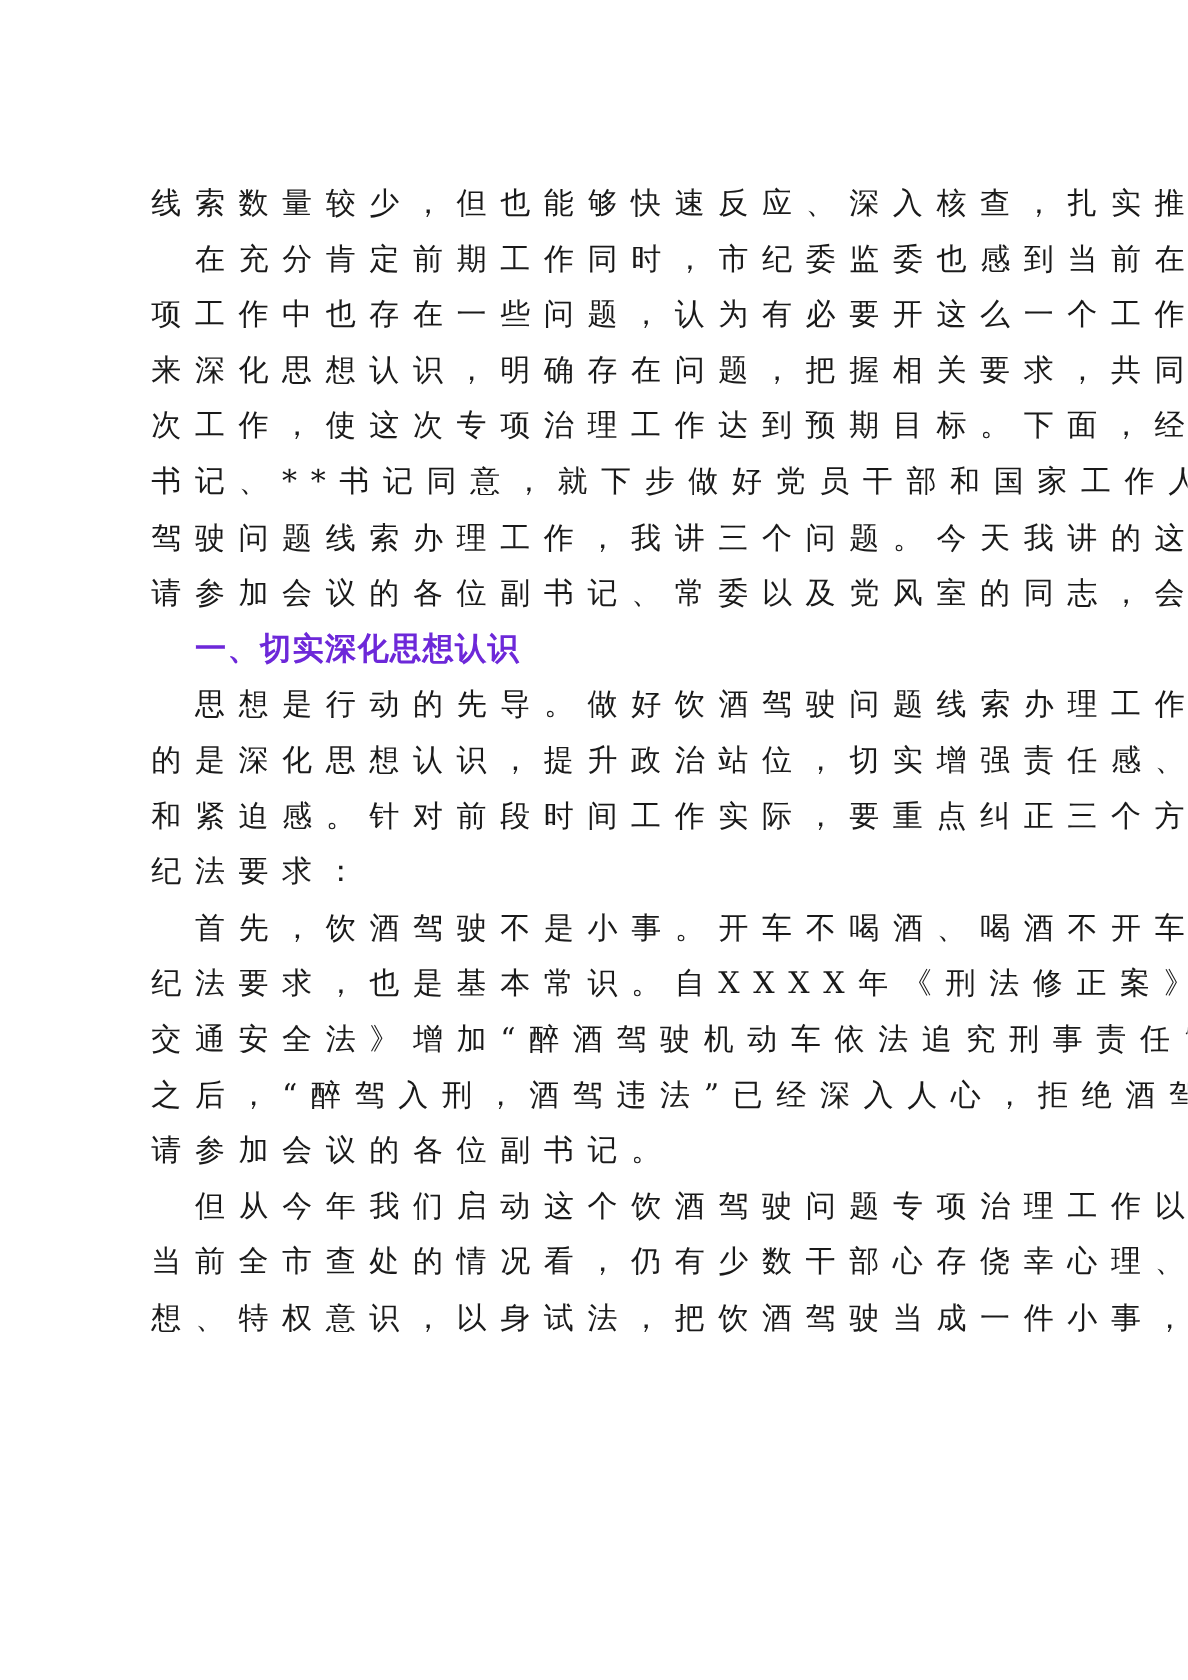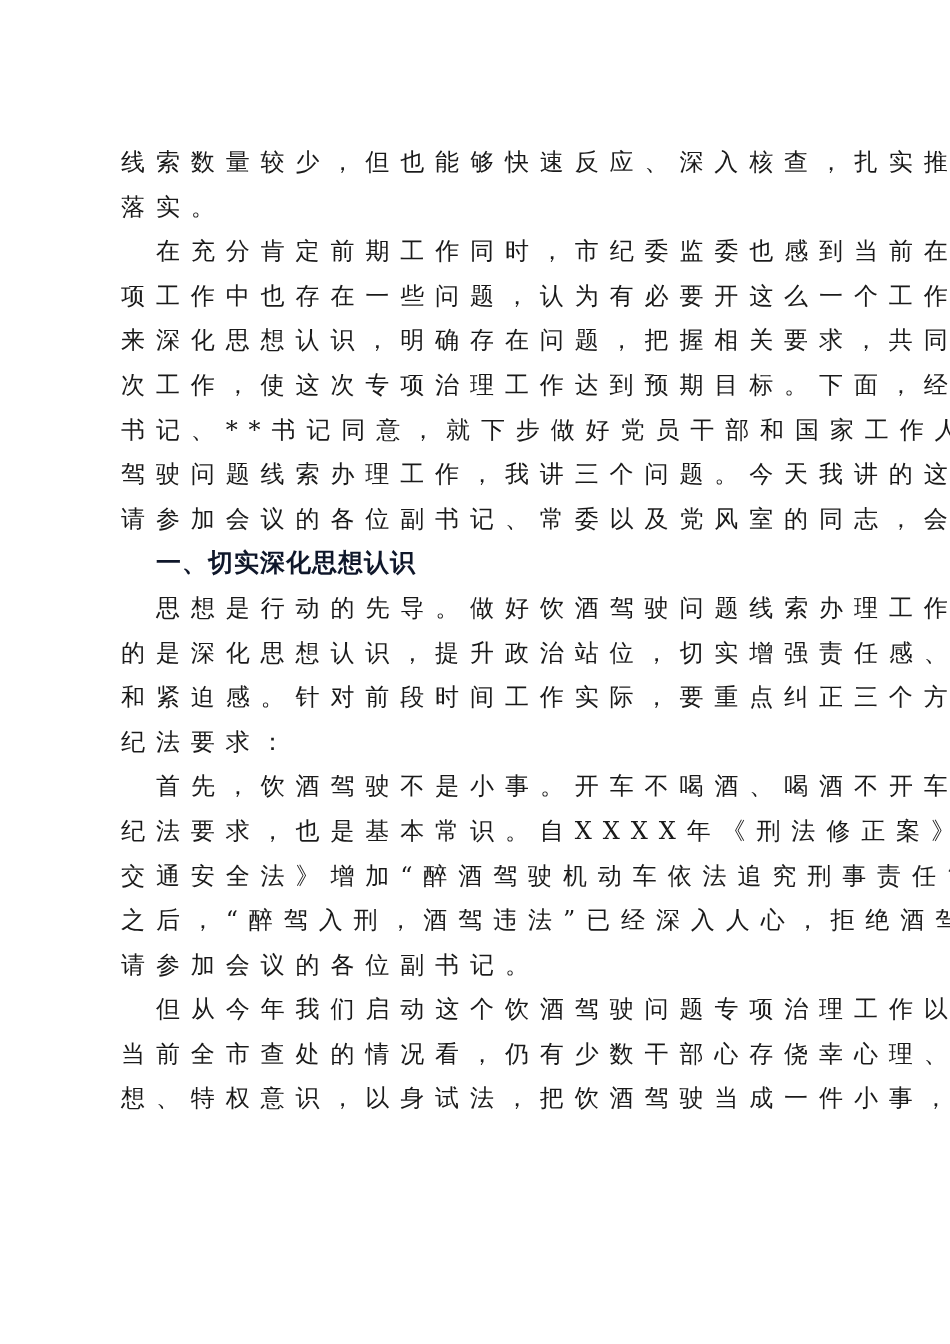--- a/index.html
+++ b/index.html
@@ -32,32 +32,31 @@
     padding-left: 35px;
   }
   .heading {
     height: 44.6px;
     line-height: 44.6px;
     white-space: nowrap;
     font-family: "DejaVu Sans", "Liberation Sans", sans-serif;
     font-size: 25px;
     font-weight: bold;
     letter-spacing: 1px;
-    color: #0f172a;
+    color: #6d28d9;
     padding-left: 35px;
   }
 </style>
 </head>
 <body>
 
 <div class="page">
 
   <div>
     <div class="line">线索数量较少，但也能够快速反应、深入核查，扎实推进工作</div>
-    <div class="line">落实。</div>
   </div>
 
   <div>
     <div class="line indent">在充分肯定前期工作同时，市纪委监委也感到当前在此次专</div>
     <div class="line">项工作中也存在一些问题，认为有必要开这么一个工作推进会，</div>
     <div class="line">来深化思想认识，明确存在问题，把握相关要求，共同推动这</div>
     <div class="line">次工作，使这次专项治理工作达到预期目标。下面，经报请**</div>
     <div class="line">书记、**书记同意，就下步做好党员干部和国家工作人员饮酒</div>
     <div class="line">驾驶问题线索办理工作，我讲三个问题。今天我讲的这些，也</div>
     <div class="line">请参加会议的各位副书记、常委以及党风室的同志，会后报告</div>

